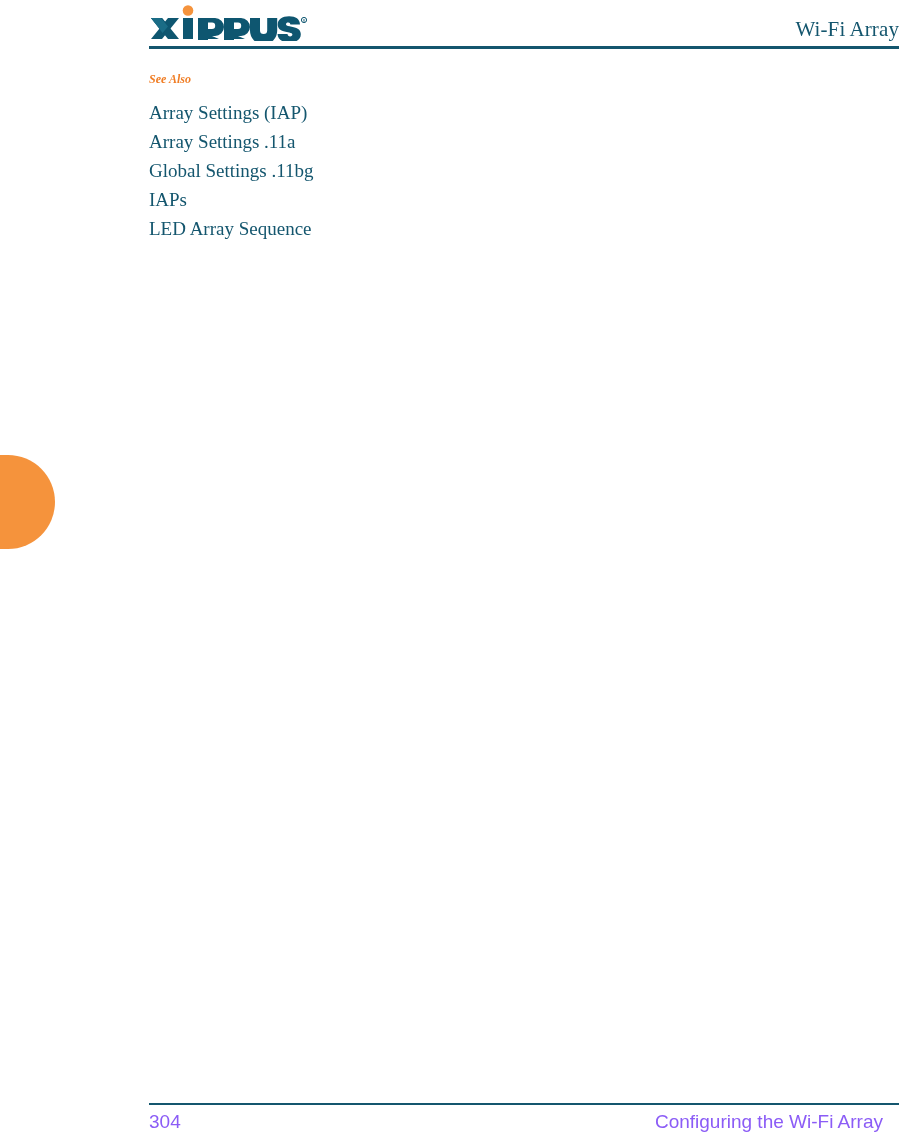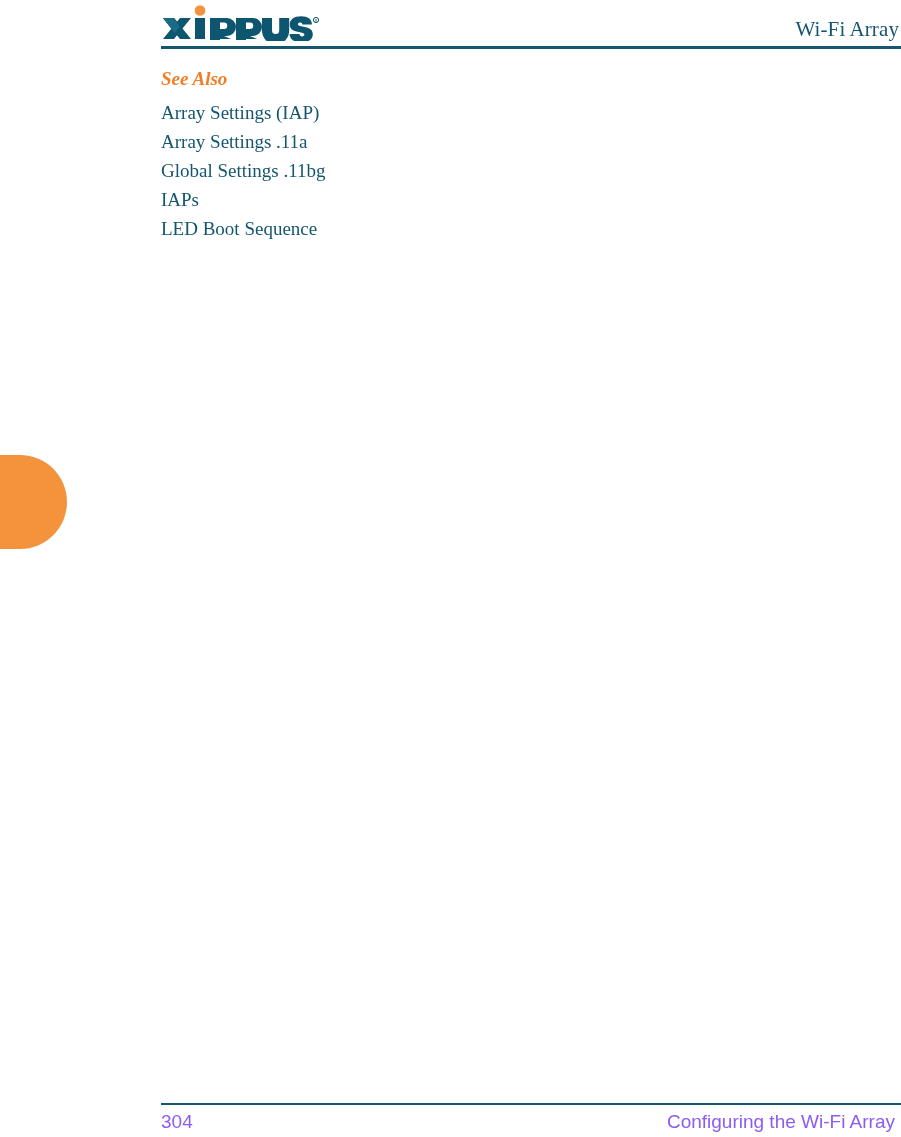--- a/index.html
+++ b/index.html
@@ -12,21 +12,20 @@
     height: 1137px;
     position: relative;
     overflow: hidden;
     font-family: "Liberation Serif", serif;
     -webkit-font-smoothing: antialiased;
   }
 
   .page {
     position: absolute;
     inset: 0;
-    margin-left: 12px;
   }
 
   
   .thumb-tab {
     position: absolute;
     left: -47px;
     top: 455px;
     width: 102px;
     height: 94px;
     background: #F5933C;
@@ -75,21 +74,21 @@
     position: absolute;
     left: 149px;
     top: 68px;
     width: 750px;
   }
 
   .see-also {
     font-family: "Liberation Serif", serif;
     font-style: italic;
     font-weight: bold;
-    font-size: 19px;
+    font-size: 12px;
     color: #F07E26;
     line-height: 22px;
     margin: 0 0 8px 0;
   }
 
   .xref-list {
     list-style: none;
     margin: 0;
     padding: 0;
   }
@@ -170,21 +169,21 @@
 
   <div class="content">
 
     <div class="see-also">See Also</div>
 
     <ul class="xref-list">
       <li class="xref-item">Array Settings (IAP)</li>
       <li class="xref-item">Array Settings .11a</li>
       <li class="xref-item">Global Settings .11bg</li>
       <li class="xref-item">IAPs</li>
-      <li class="xref-item">LED Boot Sequence</li>
+      <li class="xref-item">LED Array Sequence</li>
     </ul>
 
   </div>
 
   <div class="footer-rule"></div>
 
   <div class="footer">
     <div class="footer-page">304</div>
     <div class="footer-chapter">Configuring the Wi-Fi Array</div>
   </div>

